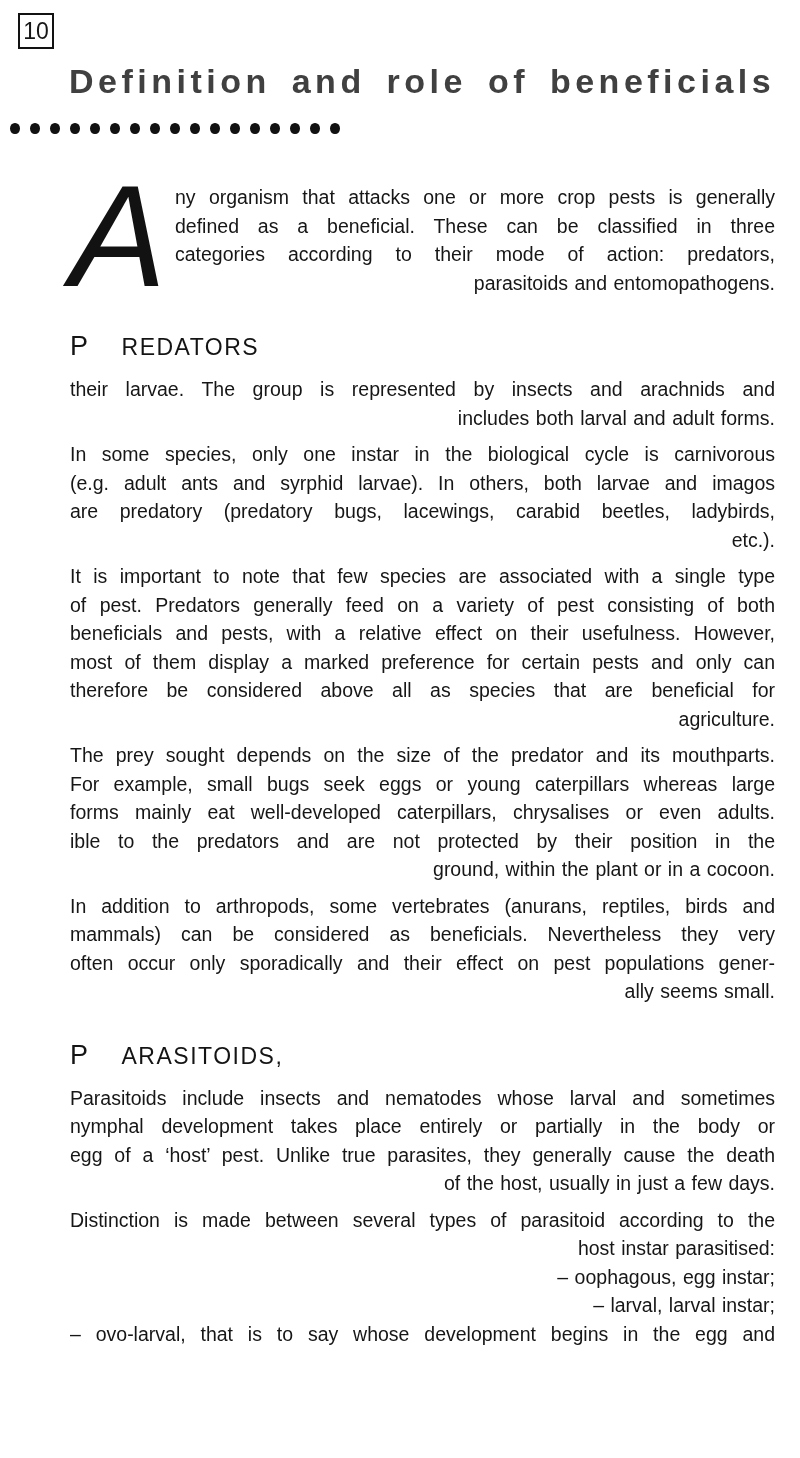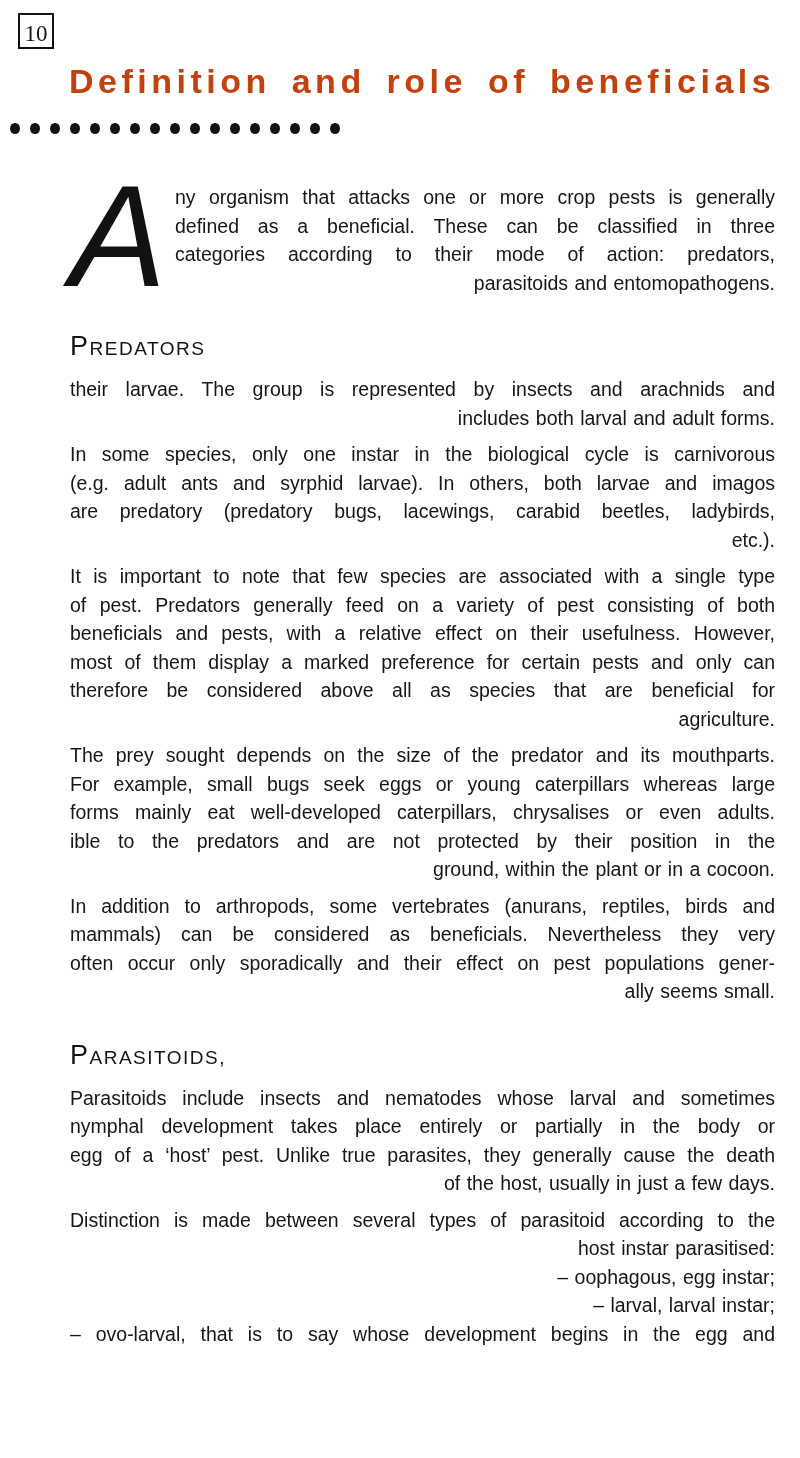--- a/index.html
+++ b/index.html
@@ -17,39 +17,38 @@
   }
   
   .pagenum-box {
     position: absolute;
     left: 18px;
     top: 13px;
     width: 32px;
     height: 32px;
     border: 2.5px solid #121212;
     display: flex;
-    align-items: flex-end;
+    align-items: center;
     justify-content: center;
     font-size: 23px;
     font-weight: 400;
     letter-spacing: 0px;
-    font-family: Liberation Serif, serif;
   }
   
   .title {
     position: absolute;
     left: 69px;
     top: 62px;
     width: 720px;
     font-size: 34px;
     font-weight: 700;
     letter-spacing: 4.5px;
     word-spacing: 7px;
     white-space: nowrap;
-    color: #c2410c;
+    color: #404040;
   }
   
   .dots-row {
     position: absolute;
     left: 10px;
     top: 123px;
     display: flex;
     gap: 10.5px;
     align-items: center;
   }
@@ -85,22 +84,23 @@
     margin-bottom: 10px;
     line-height: 30px;
     white-space: nowrap;
     color: #141414;
   }
   .h-initial {
     font-size: 27px;
     letter-spacing: 1.5px;
   }
   .h-rest {
-    font-size: 19px;
+    font-size: 23px;
     letter-spacing: 1.5px;
+    margin-left: 32px;
   }
   .dropcap {
     float: left;
     width: 97px;
     height: 112px;
     margin: 2px 8px 0 0;
     font-family: "Liberation Sans", sans-serif;
     font-style: italic;
     font-weight: 400;
     font-size: 144px;

